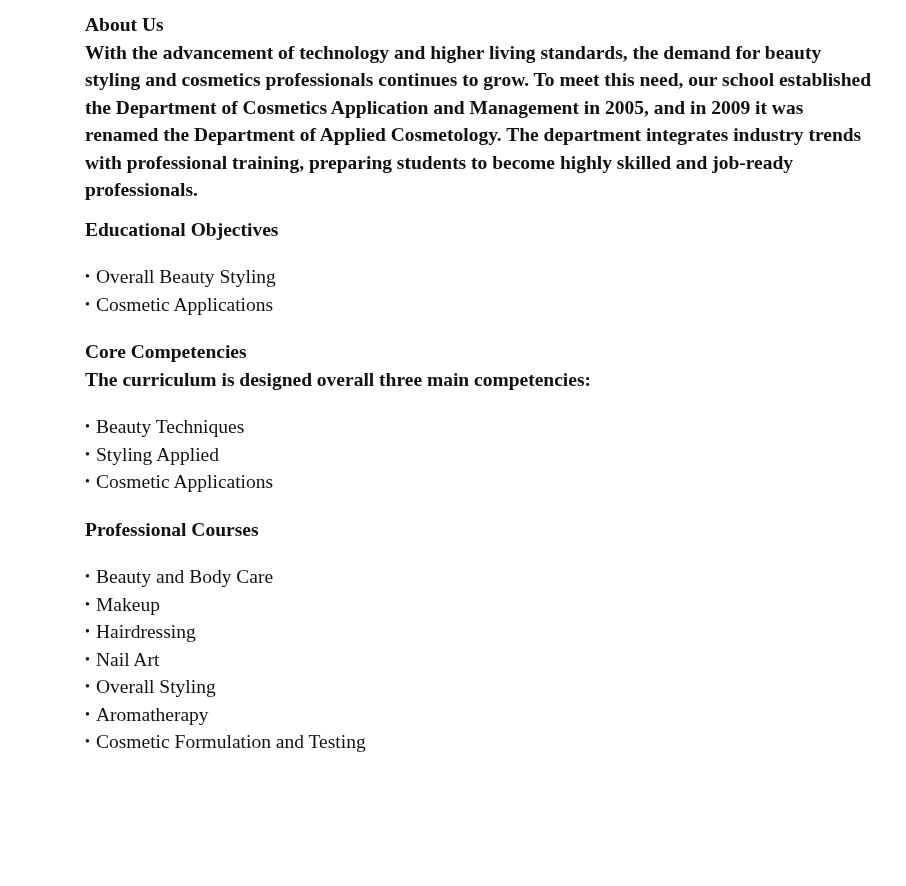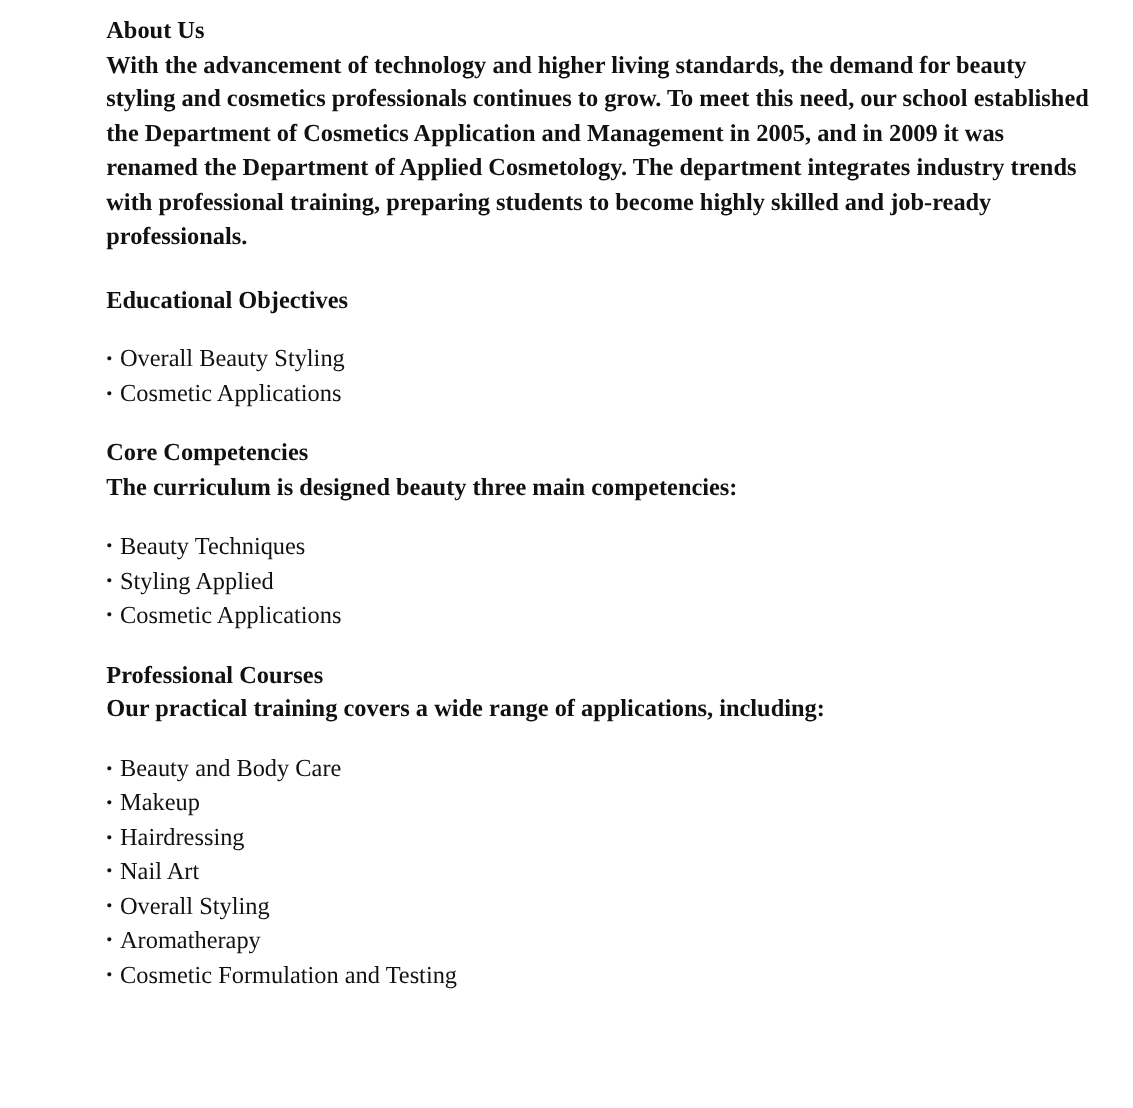--- a/index.html
+++ b/index.html
@@ -4,21 +4,21 @@
   <style>
     html, body { margin: 0; padding: 0; background: #ffffff; }
     body { width: 906px; height: 886px; overflow: hidden; }
     .page {
       position: absolute; left: 85px; top: 11px; width: 790px;
       font-family: "Liberation Serif", serif; font-size: 19.5px; line-height: 27.5px; color: #111111;
     }
     h2 { font-size: 19.5px; font-weight: bold; margin: 0; line-height: 27.5px; }
     p { margin: 0; font-weight: bold; }
     .section { margin-bottom: 20px; }
-    .section-first { margin-bottom: 23px; }
+    .section-first { margin-bottom: 12px; }
     ul { list-style: none; margin: 20px 0 0 0; padding: 0; }
     li { position: relative; padding-left: 11px; line-height: 27.5px; }
     .bullet { position: absolute; left: 0; top: 0; font-size: 14px; }
   </style>
 </head>
 <body>
 
 <div class="page">
 
   <div class="section section-first">
@@ -29,31 +29,30 @@
   <div class="section">
     <h2>Educational Objectives</h2>
     <ul>
       <li><span class="bullet">•</span><span>Overall Beauty Styling</span></li>
       <li><span class="bullet">•</span><span>Cosmetic Applications</span></li>
     </ul>
   </div>
 
   <div class="section">
     <h2>Core Competencies</h2>
-    <p>The curriculum is designed beauty three main competencies:</p>
+    <p>The curriculum is designed overall three main competencies:</p>
     <ul>
       <li><span class="bullet">•</span><span>Beauty Techniques</span></li>
       <li><span class="bullet">•</span><span>Styling Applied</span></li>
       <li><span class="bullet">•</span><span>Cosmetic Applications</span></li>
     </ul>
   </div>
 
   <div class="section">
     <h2>Professional Courses</h2>
-    <p>Our practical training covers a wide range of applications, including:</p>
     <ul>
       <li><span class="bullet">•</span><span>Beauty and Body Care</span></li>
       <li><span class="bullet">•</span><span>Makeup</span></li>
       <li><span class="bullet">•</span><span>Hairdressing</span></li>
       <li><span class="bullet">•</span><span>Nail Art</span></li>
       <li><span class="bullet">•</span><span>Overall Styling</span></li>
       <li><span class="bullet">•</span><span>Aromatherapy</span></li>
       <li><span class="bullet">•</span><span>Cosmetic Formulation and Testing</span></li>
     </ul>
   </div>

